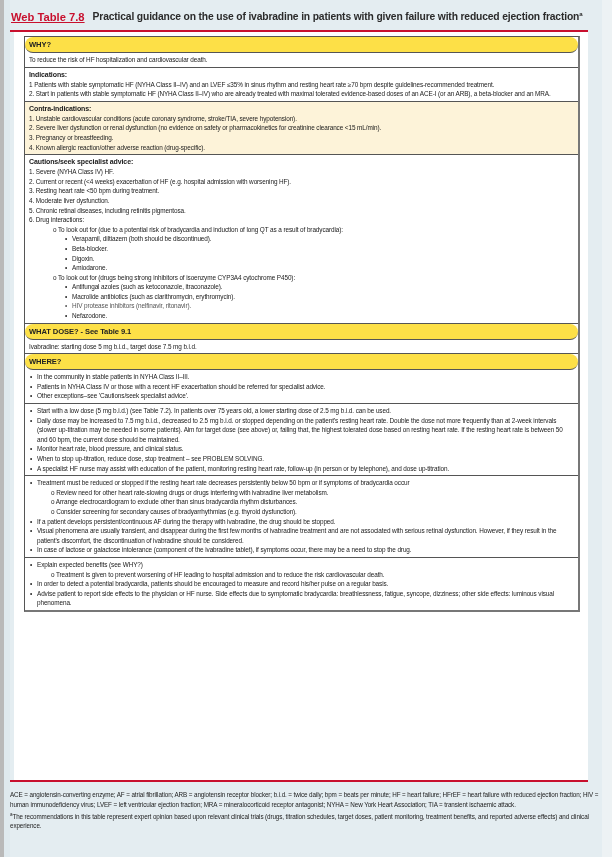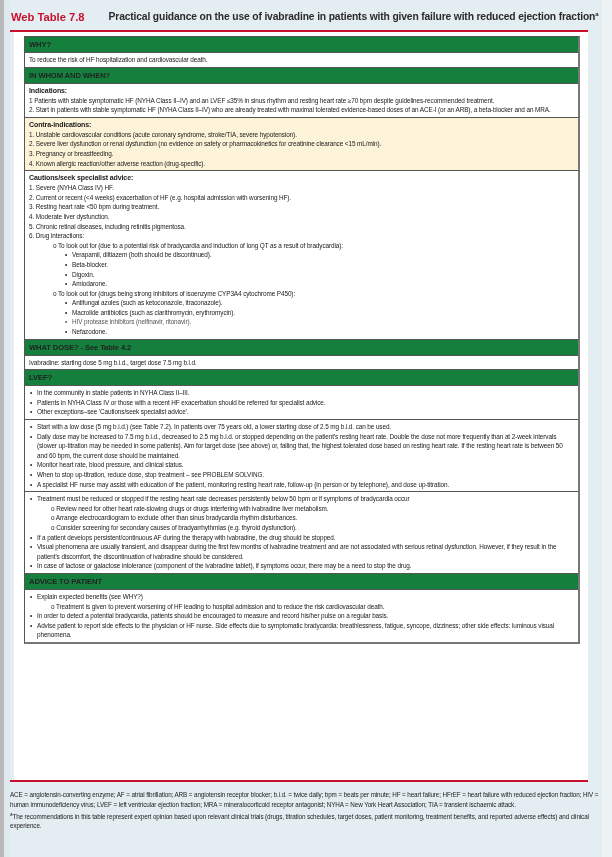--- a/index.html
+++ b/index.html
@@ -12,38 +12,38 @@
   }
   .left-strip { position: absolute; left: 0; top: 0; width: 4px; height: 857px; background: #b9b9b9; }
   .page {
     position: absolute; left: 10px; top: 0; width: 592px; height: 857px;
     background: #e4edf1;
   }
   .title-bar {
     position: absolute; left: 0; top: 6px; width: 592px; height: 22px;
     padding-left: 1px; display: flex; align-items: center; white-space: nowrap;
   }
-  .title-label { color: #c8102e; font-weight: bold; font-size: 11.2px; margin-right: 24px; }
+  .title-label { color: #c8102e; font-weight: bold; font-size: 11.2px; margin-right: 8px; text-decoration: underline; }
   .title-text { font-weight: bold; font-size: 10.3px; color: #2b2b2b; letter-spacing: -0.15px; }
   .title-text sup { font-size: 6px; }
   .rule { position: absolute; left: 0; width: 578px; height: 2px; background: #c8102e; }
   .rule.top { top: 30px; }
   .rule.bottom { top: 780px; }
   .panel {
     position: absolute; left: 4px; top: 32px; width: 574px; height: 748px;
     background: #ffffff;
   }
   .table {
     position: absolute; left: 10px; top: 4px; width: 556px;
     border: 1px solid #555; border-right: 2px solid #777; border-bottom: 2px solid #777;
     font-size: 6.4px; line-height: 9.6px; letter-spacing: -0.1px;
   }
   .hdr {
-    background: #15803d; font-weight: bold; font-size: 7.6px; line-height: 15px;
-    padding-left: 4px; border-bottom: 1px solid #555; color: #222;
+    background: #fde047; font-weight: bold; font-size: 7.6px; line-height: 15px;
+    padding-left: 4px; border-bottom: 1px solid #555; color: #222; border-radius: 8px;
   }
   .cell { padding: 2px 4px 2px 4px; border-bottom: 1px solid #555; background: #fff; }
   .cell.cream { background: #fdf3d9; }
   .cell.last { border-bottom: none; }
   .sub { font-weight: bold; font-size: 7px; line-height: 10px; }
   .line { white-space: nowrap; }
   .hang { padding-left: 6px; text-indent: -6px; white-space: normal; }
   .i1 { padding-left: 24px; }
   .i2 { padding-left: 36px; }
   .blt { padding-left: 8px; text-indent: -7px; white-space: normal; }
@@ -71,21 +71,20 @@
   <div class="rule top"></div>
 
   <div class="panel">
     <div class="table">
 
       <div class="hdr">WHY?</div>
       <div class="cell">
         <div class="line">To reduce the risk of HF hospitalization and cardiovascular death.</div>
       </div>
 
-      <div class="hdr">IN WHOM AND WHEN?</div>
       <div class="cell">
         <div class="sub">Indications:</div>
         <div class="hang">1 Patients with stable symptomatic HF (NYHA Class II–IV) and an LVEF ≤35% in sinus rhythm and resting heart rate ≥70 bpm despite guidelines-recommended treatment.</div>
         <div class="hang">2. Start in patients with stable symptomatic HF (NYHA Class II–IV) who are already treated with maximal tolerated evidence-based doses of an ACE-I (or an ARB), a beta-blocker and an MRA.</div>
       </div>
       <div class="cell cream">
         <div class="sub">Contra-indications:</div>
         <div class="line">1. Unstable cardiovascular conditions (acute coronary syndrome, stroke/TIA, severe hypotension).</div>
         <div class="line">2. Severe liver dysfunction or renal dysfunction (no evidence on safety or pharmacokinetics for creatinine clearance &lt;15 mL/min).</div>
         <div class="line">3. Pregnancy or breastfeeding.</div>
@@ -104,26 +103,26 @@
         <div class="line i2"><span class="dotsym">•</span><span>Beta-blocker.</span></div>
         <div class="line i2"><span class="dotsym">•</span><span>Digoxin.</span></div>
         <div class="line i2"><span class="dotsym">•</span><span>Amiodarone.</span></div>
         <div class="line i1">o To look out for (drugs being strong inhibitors of isoenzyme CYP3A4 cytochrome P450):</div>
         <div class="line i2"><span class="dotsym">•</span><span>Antifungal azoles (such as ketoconazole, itraconazole).</span></div>
         <div class="line i2"><span class="dotsym">•</span><span>Macrolide antibiotics (such as clarithromycin, erythromycin).</span></div>
         <div class="line i2 gray"><span class="dotsym">•</span><span>HIV protease inhibitors (nelfinavir, ritonavir).</span></div>
         <div class="line i2"><span class="dotsym">•</span><span>Nefazodone.</span></div>
       </div>
 
-      <div class="hdr">WHAT DOSE? - See Table 4.2</div>
+      <div class="hdr">WHAT DOSE? - See Table 9.1</div>
       <div class="cell">
         <div class="line">Ivabradine: starting dose 5 mg b.i.d., target dose 7.5 mg b.i.d.</div>
       </div>
 
-      <div class="hdr">LVEF?</div>
+      <div class="hdr">WHERE?</div>
       <div class="cell">
         <div class="blt"><span class="dot">•</span><span>In the community in stable patients in NYHA Class II–III.</span></div>
         <div class="blt"><span class="dot">•</span><span>Patients in NYHA Class IV or those with a recent HF exacerbation should be referred for specialist advice.</span></div>
         <div class="blt"><span class="dot">•</span><span>Other exceptions–see 'Cautions/seek specialist advice'.</span></div>
       </div>
 
       <div class="cell">
         <div class="blt"><span class="dot">•</span><span>Start with a low dose (5 mg b.i.d.) (see Table 7.2). In patients over 75 years old, a lower starting dose of 2.5 mg b.i.d. can be used.</span></div>
         <div class="blt"><span class="dot">•</span><span>Daily dose may be increased to 7.5 mg b.i.d., decreased to 2.5 mg b.i.d. or stopped depending on the patient's resting heart rate. Double the dose not more frequently than at 2-week intervals (slower up-titration may be needed in some patients). Aim for target dose (see above) or, failing that, the highest tolerated dose based on resting heart rate. If the resting heart rate is between 50 and 60 bpm, the current dose should be maintained.</span></div>
         <div class="blt"><span class="dot">•</span><span>Monitor heart rate, blood pressure, and clinical status.</span></div>
@@ -134,21 +133,20 @@
       <div class="cell">
         <div class="blt"><span class="dot">•</span><span>Treatment must be reduced or stopped if the resting heart rate decreases persistently below 50 bpm or if symptoms of bradycardia occur</span></div>
         <div class="line bi1">o Review need for other heart rate-slowing drugs or drugs interfering with ivabradine liver metabolism.</div>
         <div class="line bi1">o Arrange electrocardiogram to exclude other than sinus bradycardia rhythm disturbances.</div>
         <div class="line bi1">o Consider screening for secondary causes of bradyarrhythmias (e.g. thyroid dysfunction).</div>
         <div class="blt"><span class="dot">•</span><span>If a patient develops persistent/continuous AF during the therapy with ivabradine, the drug should be stopped.</span></div>
         <div class="blt"><span class="dot">•</span><span>Visual phenomena are usually transient, and disappear during the first few months of ivabradine treatment and are not associated with serious retinal dysfunction. However, if they result in the patient's discomfort, the discontinuation of ivabradine should be considered.</span></div>
         <div class="blt"><span class="dot">•</span><span>In case of lactose or galactose intolerance (component of the ivabradine tablet), if symptoms occur, there may be a need to stop the drug.</span></div>
       </div>
 
-      <div class="hdr">ADVICE TO PATIENT</div>
       <div class="cell last">
         <div class="blt"><span class="dot">•</span><span>Explain expected benefits (see WHY?)</span></div>
         <div class="line bi1">o Treatment is given to prevent worsening of HF leading to hospital admission and to reduce the risk cardiovascular death.</div>
         <div class="blt"><span class="dot">•</span><span>In order to detect a potential bradycardia, patients should be encouraged to measure and record his/her pulse on a regular basis.</span></div>
         <div class="blt"><span class="dot">•</span><span>Advise patient to report side effects to the physician or HF nurse. Side effects due to symptomatic bradycardia: breathlessness, fatigue, syncope, dizziness; other side effects: luminous visual phenomena.</span></div>
       </div>
     </div>
   </div>
 
   <div class="rule bottom"></div>

